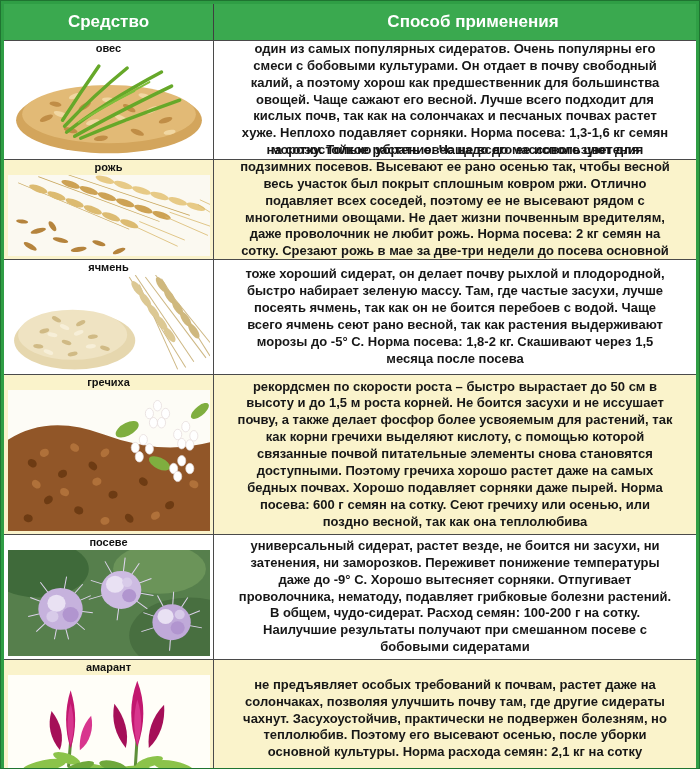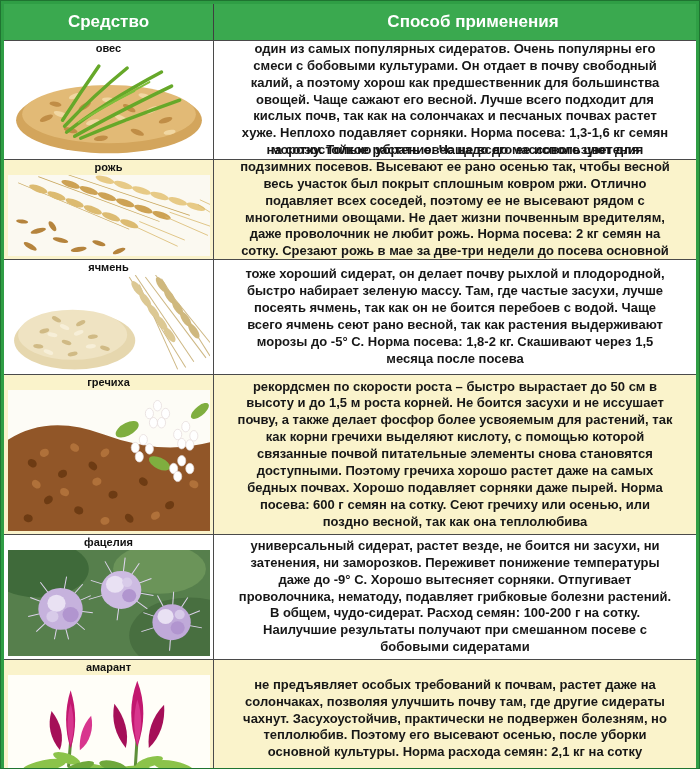--- a/index.html
+++ b/index.html
@@ -280,21 +280,21 @@
         </svg>
       </div>
     </div>
     <div class="cell-right">
       <p class="desc">рекордсмен по скорости роста – быстро вырастает до 50 см в высоту и до 1,5 м роста корней. Не боится засухи и не иссушает почву, а также делает фосфор более усвояемым для растений, так как корни гречихи выделяют кислоту, с помощью которой связанные почвой питательные элементы снова становятся доступными. Поэтому гречиха хорошо растет даже на самых бедных почвах. Хорошо подавляет сорняки даже пырей. Норма посева: 600 г семян на сотку. Сеют гречиху или осенью, или поздно весной, так как она теплолюбива</p>
     </div>
   </div>
 
   <div class="row r5 bg-white">
     <div class="cell-left">
-      <div class="crop-label">фацелия</div>
+      <div class="crop-label">посеве</div>
       <div class="crop-photo">
         <svg viewBox="0 0 200 112" preserveAspectRatio="none">
           <rect width="200" height="112" fill="#567f4c"></rect>
           <ellipse cx="30" cy="20" rx="50" ry="30" fill="#3f6a3a"></ellipse>
           <ellipse cx="180" cy="90" rx="60" ry="40" fill="#486f40"></ellipse>
           <ellipse cx="150" cy="20" rx="46" ry="26" fill="#6b9459"></ellipse>
           <g stroke="#dfd5ee" stroke-width="1">
             <g transform="translate(52,62)">
               <line x1="0" y1="0" x2="30" y2="-14"></line>
                 <line x1="0" y1="0" x2="32" y2="4"></line>

